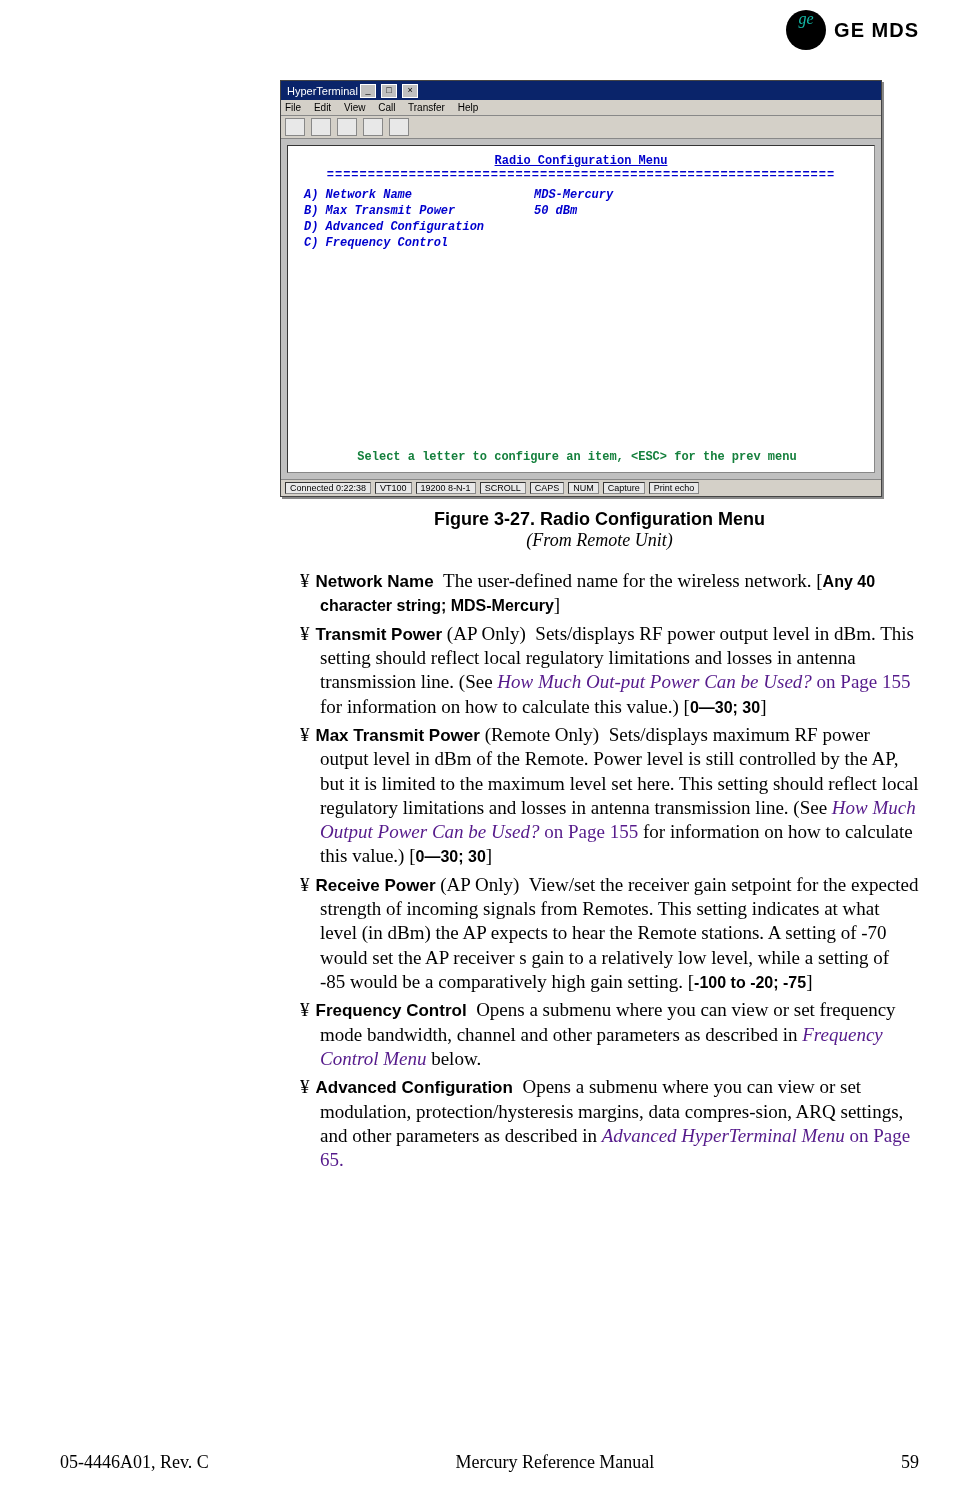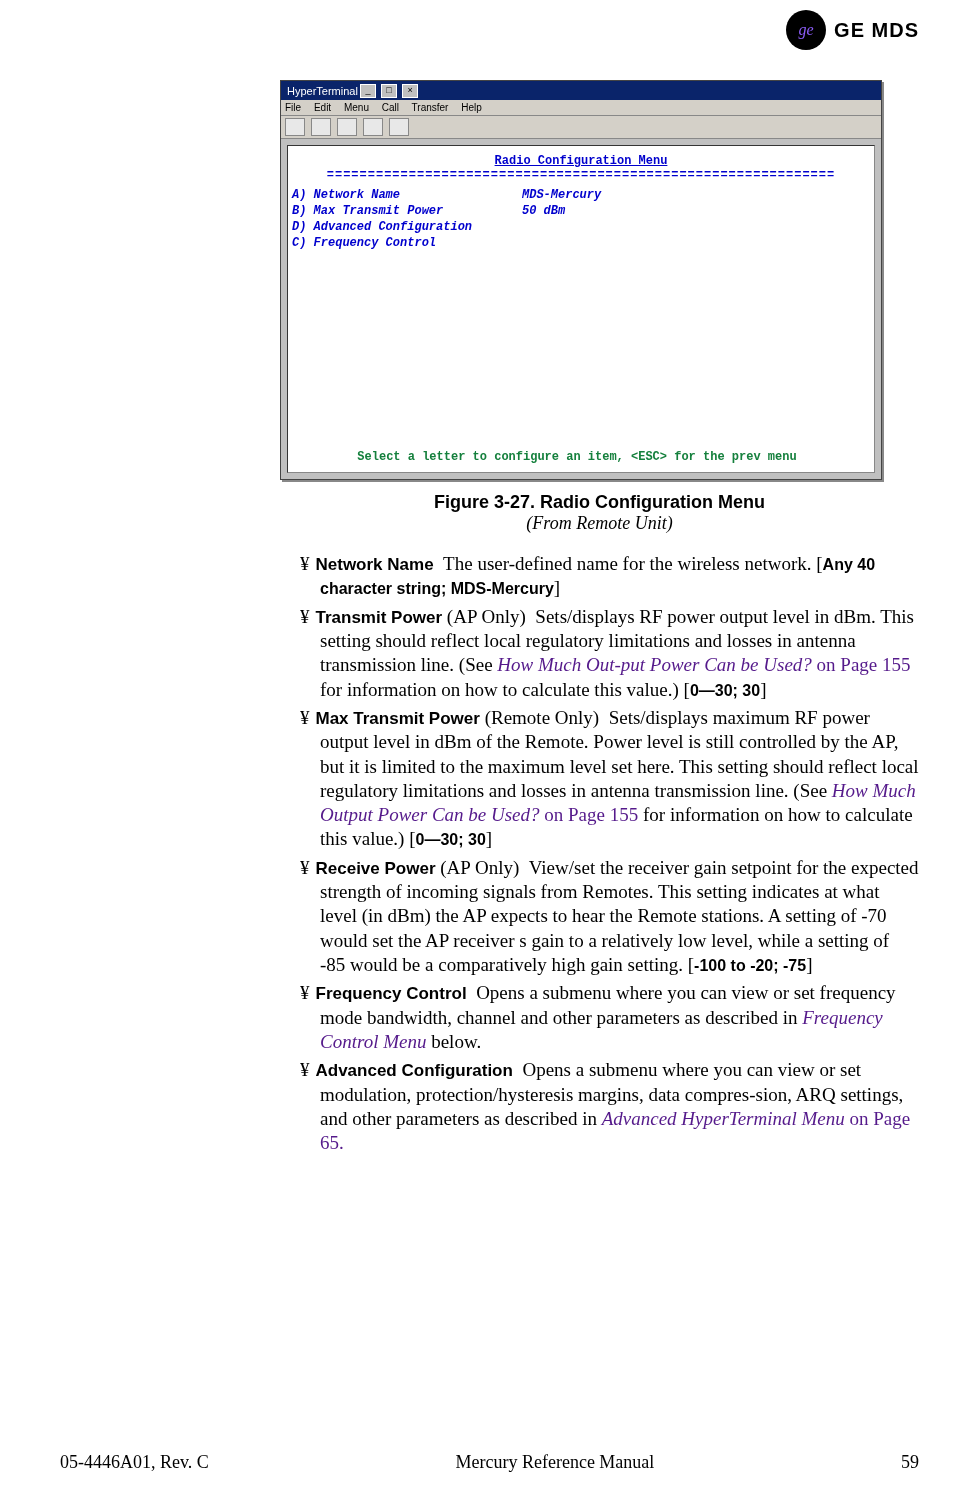--- a/index.html
+++ b/index.html
@@ -24,23 +24,23 @@
     display: flex;
     align-items: center;
     gap: 8px;
   }
   .ge-badge {
     width: 40px;
     height: 40px;
     border-radius: 50%;
     background: #000;
     display: flex;
-    align-items: center;
+    align-items: flex-start;
     justify-content: center;
-    color: #8b5cf6;
+    color: #14b8a6;
     font-family: Georgia, serif;
     font-style: italic;
     font-size: 16px;
   }
   .ge-text {
     font-family: Arial, Helvetica, sans-serif;
     font-weight: bold;
     font-size: 20px;
     letter-spacing: 1px;
   }
@@ -98,21 +98,21 @@
   }
   .terminal {
     background: #fff;
     min-height: 310px;
     margin: 6px;
     border: 1px inset #888;
     font-family: "Courier New", monospace;
     font-size: 12px;
     color: #0000cd;
     font-weight: bold;
-    padding: 8px 4px;
+    padding: 8px 16px;
     position: relative;
   }
   .terminal .title {
     text-align: center;
     text-decoration: underline;
   }
   .terminal .divider {
     text-align:center;
     letter-spacing:1px;
     color:#0000cd;
@@ -206,21 +206,21 @@
         <span>HyperTerminal</span>
         <span class="titlebar-controls">
           <span>_</span>
           <span>□</span>
           <span>×</span>
         </span>
       </div>
       <div class="menubar">
         <span>File</span>
         <span>Edit</span>
-        <span>Menu</span>
+        <span>View</span>
         <span>Call</span>
         <span>Transfer</span>
         <span>Help</span>
       </div>
       <div class="toolbar">
         <span class="btn"></span>
         <span class="btn"></span>
         <span class="btn"></span>
         <span class="btn"></span>
         <span class="btn"></span>
@@ -236,20 +236,30 @@
           <span class="label"><span>B)</span> <span>Max Transmit Power</span></span>
           <span>50 dBm</span>
         </div>
         <div class="row">
           <span class="label"><span>D)</span> <span>Advanced Configuration</span></span>
         </div>
         <div class="row">
           <span class="label"><span>C)</span> <span>Frequency Control</span></span>
         </div>
         <div class="prompt">Select a letter to configure an item, &lt;ESC&gt; for the prev menu</div>
+      </div>
+      <div class="statusbar">
+        <span>Connected 0:22:38</span>
+        <span>VT100</span>
+        <span>19200 8-N-1</span>
+        <span>SCROLL</span>
+        <span>CAPS</span>
+        <span>NUM</span>
+        <span>Capture</span>
+        <span>Print echo</span>
       </div>
     </div>
 
     <div class="figure-caption">Figure 3-27. Radio Configuration Menu</div>
     <div class="figure-subcaption">(From Remote Unit)</div>
 
     <ul class="bullet-list">
       <li>
         <span class="marker">¥</span><span class="bold-sans">Network Name</span>&nbsp;&nbsp;<span>The user-defined name for the wireless network.</span>
         [<span class="constraint">Any 40 character string; MDS-Mercury</span>]

